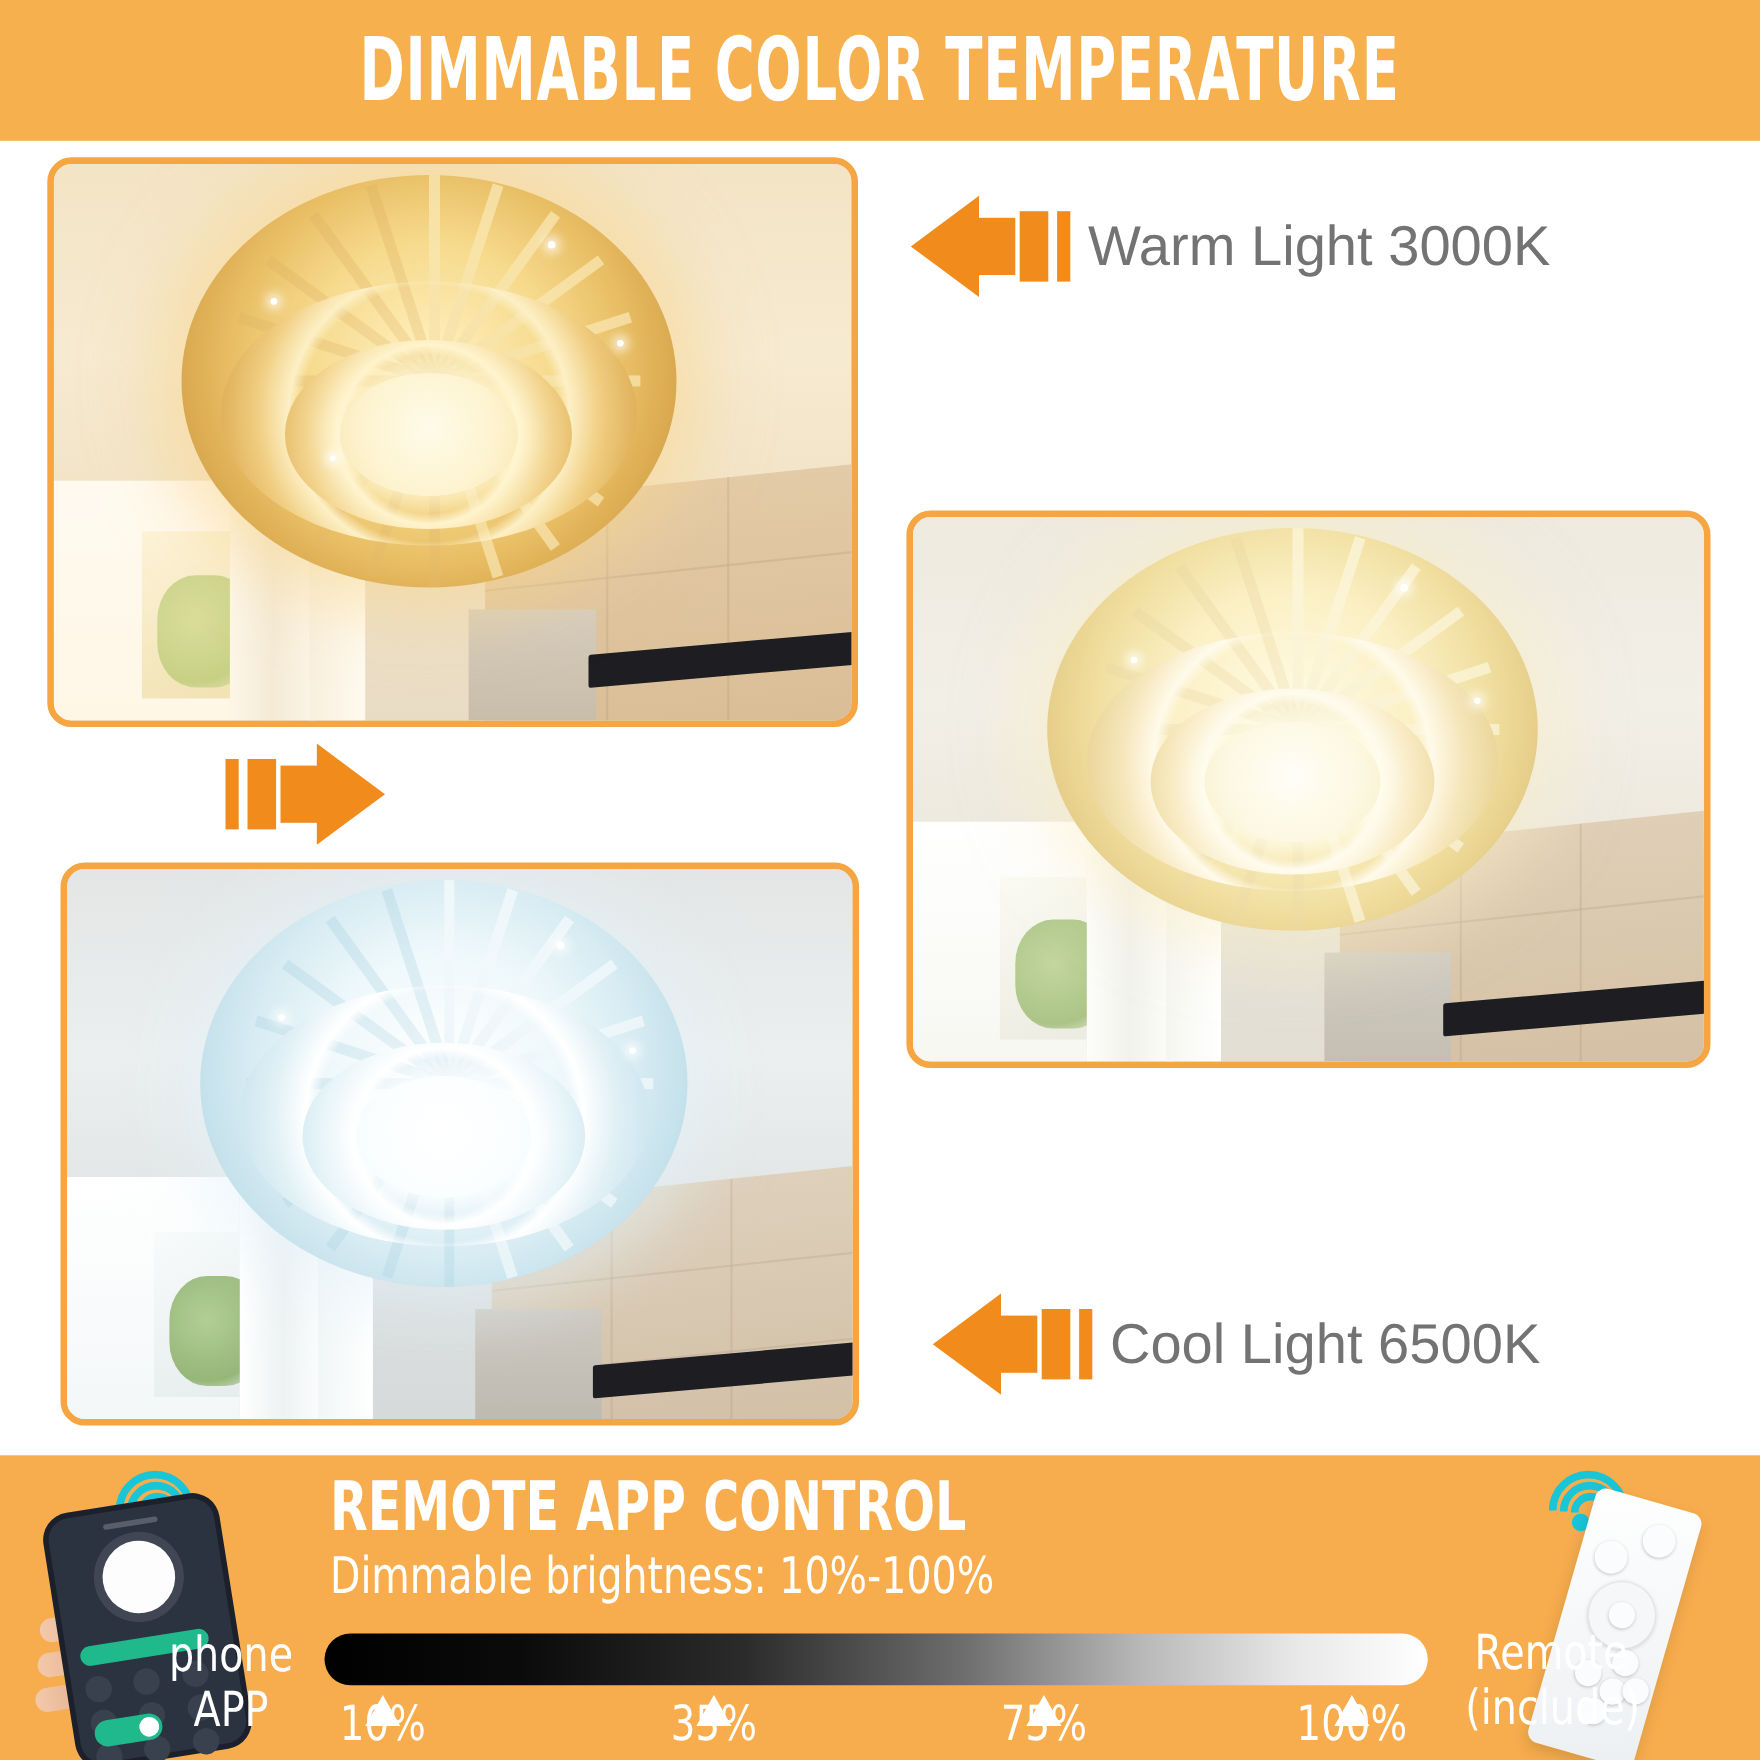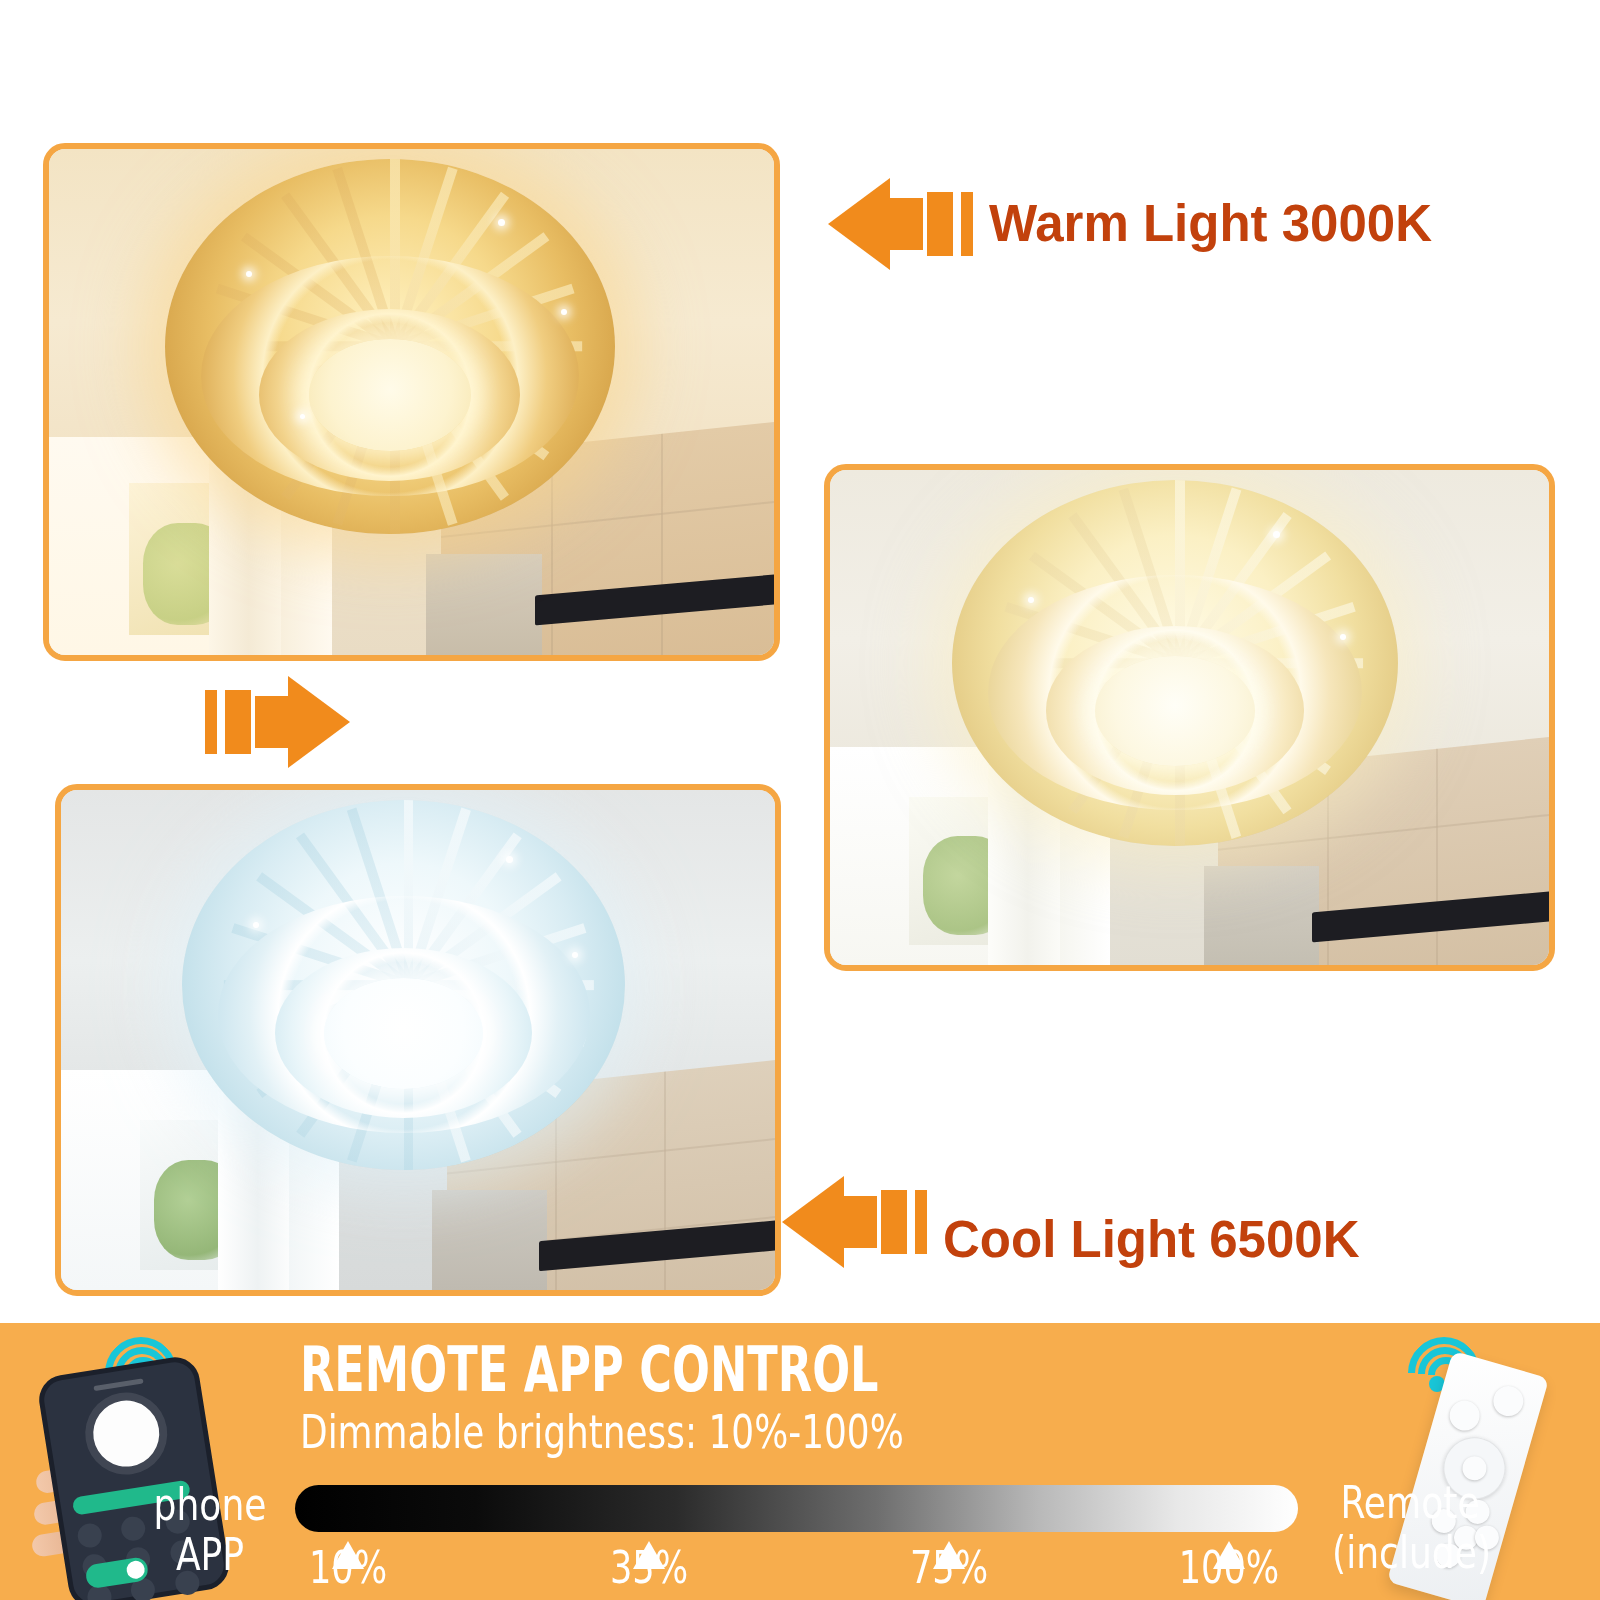--- a/index.html
+++ b/index.html
@@ -63,39 +63,38 @@
   .disc{position:absolute;border-radius:50%;}
   .facets{position:absolute;inset:0;border-radius:50%;overflow:hidden;}
   .facets i{position:absolute;top:0;left:50%;width:2.2%;height:100%;
     transform-origin:50% 50%;opacity:.55;}
   .sparkle{position:absolute;background:#fff;border-radius:50%;
     box-shadow:0 0 10px 4px rgba(255,255,255,.85);}
 
   
   .callout{position:absolute;display:flex;align-items:center;gap:16px;}
   .callout-text{
-    color:#c2410c;font-size:51px;line-height:56px;white-space:nowrap;
+    color:#737373;font-size:51px;line-height:56px;white-space:nowrap;
     font-family:"Liberation Sans",sans-serif;
-    font-weight:bold;
   }
   .arrow{position:relative;display:flex;align-items:center;}
   .arrow .tri{width:0;height:0;}
   .arrow.left .tri{border-top:46px solid transparent;border-bottom:46px solid transparent;border-right:62px solid #f18b1c;}
   .arrow.right .tri{border-top:46px solid transparent;border-bottom:46px solid transparent;border-left:62px solid #f18b1c;}
   .arrow .bar{background:#f18b1c;}
   .arrow.left .bar1{width:26px;height:64px;margin-left:4px;}
   .arrow.left .bar2{width:12px;height:64px;margin-left:8px;}
   .arrow.right .bar1{width:12px;height:64px;margin-right:8px;}
   .arrow.right .bar2{width:26px;height:64px;margin-right:4px;}
   .arrow.left .stem{width:34px;height:52px;background:#f18b1c;margin-left:-1px;}
   .arrow.right .stem{width:34px;height:52px;background:#f18b1c;margin-right:-1px;}
 
   #callout-warm{left:828px;top:178px;}
   #callout-natural{left:205px;top:676px;}
-  #callout-cool{left:782px;top:1176px;align-items:flex-end;}
+  #callout-cool{left:848px;top:1176px;}
 
   
   .bottom-banner{
     position:absolute;left:0;top:1323px;width:1600px;height:277px;
     background:#f7ad4d;overflow:hidden;
   }
   .bb-title{
     position:absolute;left:300px;top:1338px;
     color:#fff;font-size:62px;line-height:64px;font-weight:700;
     letter-spacing:0px;white-space:nowrap;
@@ -175,20 +174,23 @@
   .rbtn{position:absolute;border-radius:50%;background:#fbfcfd;
     box-shadow:0 1px 3px rgba(0,0,0,.22);}
   .rdpad{position:absolute;border-radius:50%;background:#f5f7f9;
     box-shadow:inset 0 0 0 1px rgba(0,0,0,.07),0 1px 4px rgba(0,0,0,.16);}
 </style>
 </head>
 <body>
 
 <div class="page">
 
+  <div class="top-banner">
+    <div class="top-banner-title">DIMMABLE COLOR TEMPERATURE</div>
+  </div>
 
   <div class="photo-frame" id="frame-warm">
     <div class="scene">
       <div class="ceiling" style="background:linear-gradient(180deg,#f3e4c4,#f6ead1 55%,#f2e3c6);"></div>
       <div class="wall-left" style="background:linear-gradient(180deg,#efe3cd,#e9dcc4);"></div>
       <div class="wall-right" style="background:linear-gradient(180deg,#e3cba7,#d9bd96);">
         <div class="tile-lines">
           <span style="left:33%;top:0;width:2px;height:100%"></span>
           <span style="left:66%;top:0;width:2px;height:100%"></span>
           <span style="left:0;top:34%;width:100%;height:2px"></span>

